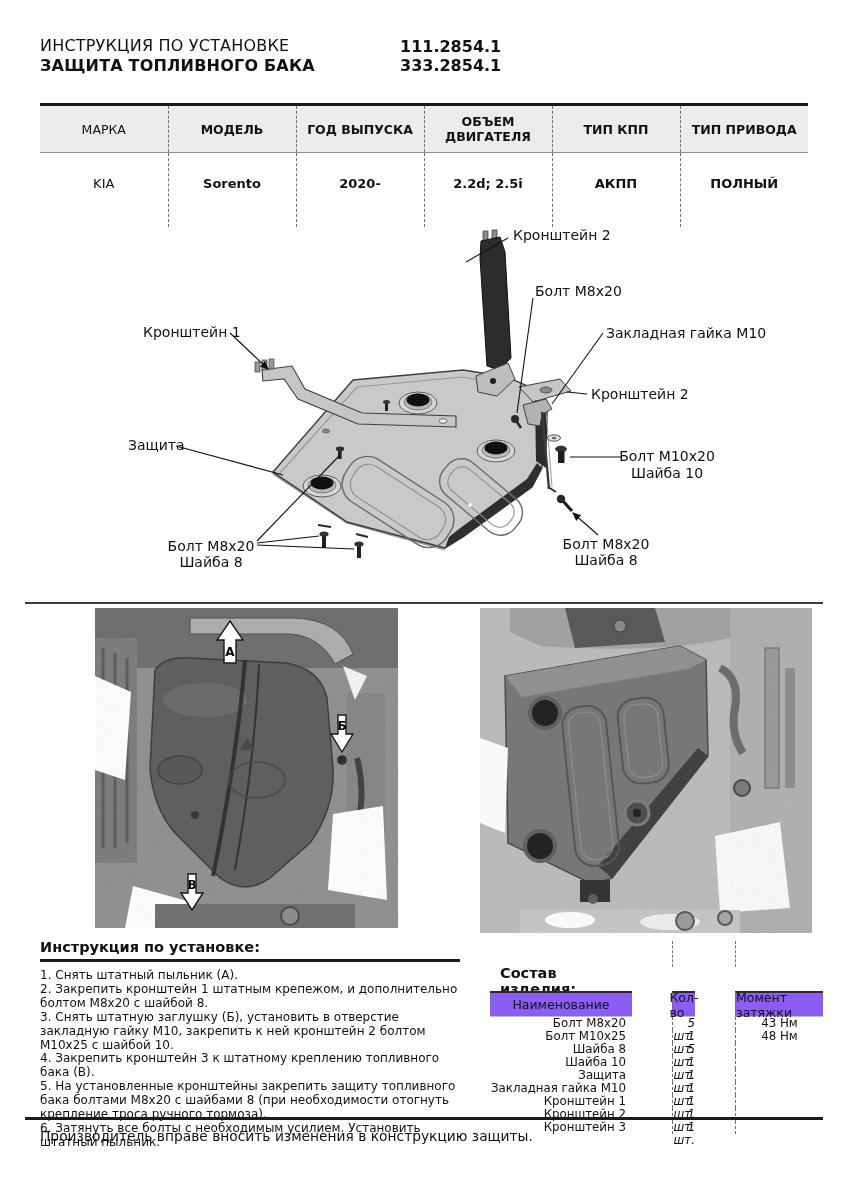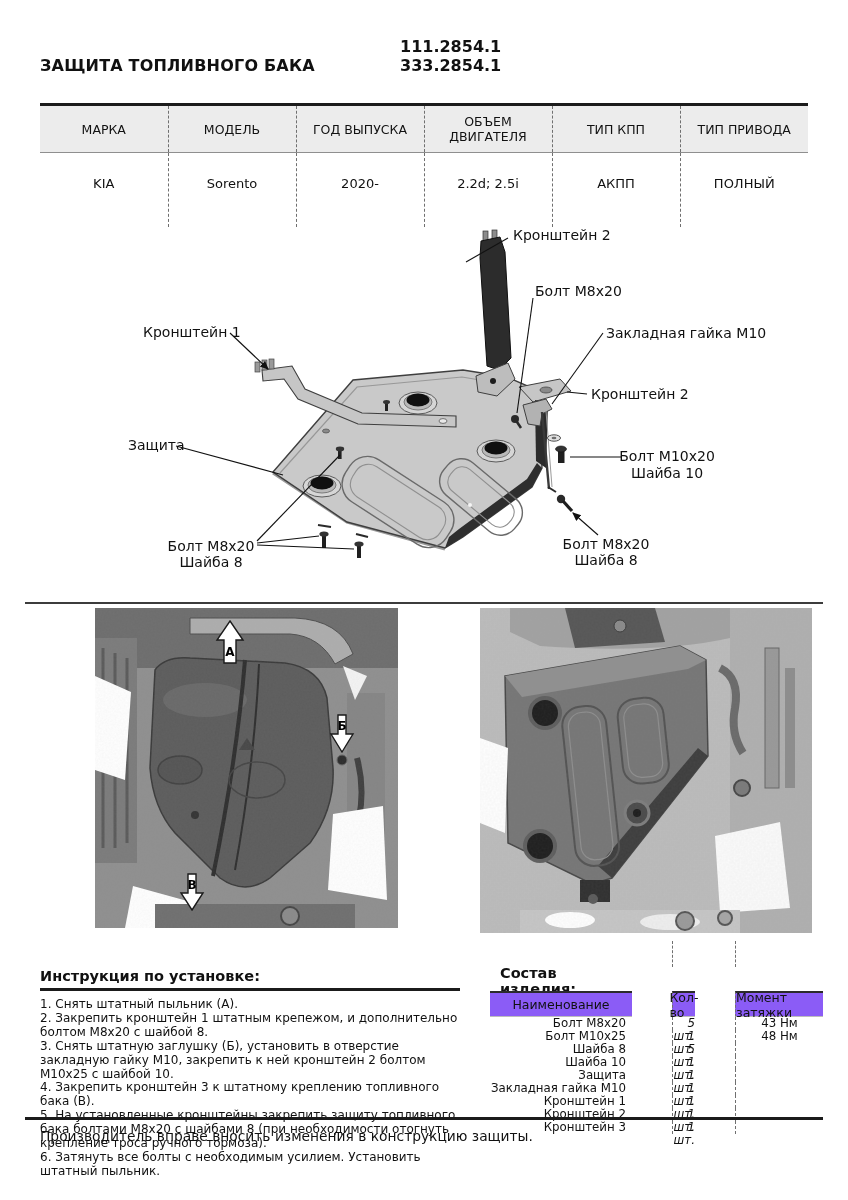--- a/index.html
+++ b/index.html
@@ -10,21 +10,21 @@
   
   .t1{font-size:16px;letter-spacing:.2px;}
   .t2{font-size:16px;font-weight:bold;letter-spacing:.2px;}
   .pn{font-size:16px;font-weight:bold;line-height:19px;}
 
   
   table.spec{border-collapse:collapse;table-layout:fixed;width:768px;border-top:3px solid #1b1b1b;}
   table.spec th{background:#ececec;font-weight:normal;font-size:12.5px;height:44px;
      border-bottom:1px solid #8f8f8f;text-align:center;vertical-align:middle;line-height:15px;}
   table.spec td{font-size:13px;height:59px;text-align:center;vertical-align:middle;padding-bottom:14px;}
-  table.spec th+th, table.spec td+td{border-left:1px dashed #6f6f6f;}
+  table.spec th+th, table.spec td+td{border-left:1px dashed #6f6f6f;font-weight:bold;}
 
   .hline{background:#3c3c3c;}
 
   
   .sec-title{font-size:14.5px;font-weight:bold;}
   .steps{font-size:12px;line-height:13.9px;width:420px;}
   .steps div{margin:0;}
 
   .parts{display:grid;grid-template-columns:142px 63px 128px;font-size:11.8px;}
   .parts .c2,.parts .c3{border-left:1px dashed #6f6f6f;margin-left:40px;}
@@ -42,20 +42,21 @@
 
   svg text{font-family:"DejaVu Sans",sans-serif;}
   .dlab{font-size:14px;fill:#111;}
   .mk{font-size:12px;font-weight:bold;fill:#000;}
 </style>
 </head>
 <body>
 
 <div id="page">
 
+  <div class="abs t1" style="left:40px;top:36px;">ИНСТРУКЦИЯ ПО УСТАНОВКЕ</div>
   <div class="abs t2" style="left:40px;top:56px;">ЗАЩИТА ТОПЛИВНОГО БАКА</div>
   <div class="abs pn" style="left:400px;top:37px;">111.2854.1</div>
   <div class="abs pn" style="left:400px;top:56px;">333.2854.1</div>
 
   <table class="spec abs" style="left:40px;top:103px;">
     <tbody>
         <tr>
       <th>МАРКА</th>
       <th>МОДЕЛЬ</th>
       <th>ГОД ВЫПУСКА</th>
@@ -291,21 +292,21 @@
     <polygon points="0,130 28,140 25,225 0,215" fill="#fff"></polygon>
     <polygon points="235,228 300,214 310,300 240,305" fill="#fff" opacity=".95"></polygon>
     <rect x="40" y="302" width="220" height="23" fill="#c6c6c6"></rect>
     <ellipse cx="90" cy="312" rx="25" ry="8" fill="#fff"></ellipse>
     <ellipse cx="190" cy="314" rx="30" ry="8" fill="#efefef"></ellipse>
     <circle cx="205" cy="313" r="9" fill="#9a9a9a" stroke="#555" stroke-width="2"></circle>
     <circle cx="245" cy="310" r="7" fill="#a6a6a6" stroke="#555" stroke-width="2"></circle>
     <rect width="332" height="325" filter="url(#grainR)" opacity=".2"></rect>
   </svg>
 
-  <div class="abs" style="left:40px;top:968px;width:420px;">
+  <div class="abs" style="left:40px;top:939px;width:420px;">
     <div class="sec-title">Инструкция по установке:</div>
     <div style="height:3px;background:#1b1b1b;margin-top:4px;margin-bottom:7px;"></div>
     <div class="steps">
       <div>1. Снять штатный пыльник (А).</div>
       <div>2. Закрепить кронштейн 1 штатным крепежом, и дополнительно болтом М8х20 с шайбой 8.</div>
       <div>3. Снять штатную заглушку (Б), установить в отверстие закладную гайку М10, закрепить к ней кронштейн 2 болтом М10х25 с шайбой 10.</div>
       <div>4. Закрепить кронштейн 3 к штатному креплению топливного бака (В).</div>
       <div>5. На установленные кронштейны закрепить защиту топливного бака болтами М8х20 с шайбами 8 (при необходимости отогнуть крепление троса ручного тормоза).</div>
       <div>6. Затянуть все болты с необходимым усилием. Установить штатный пыльник.</div>
     </div>

